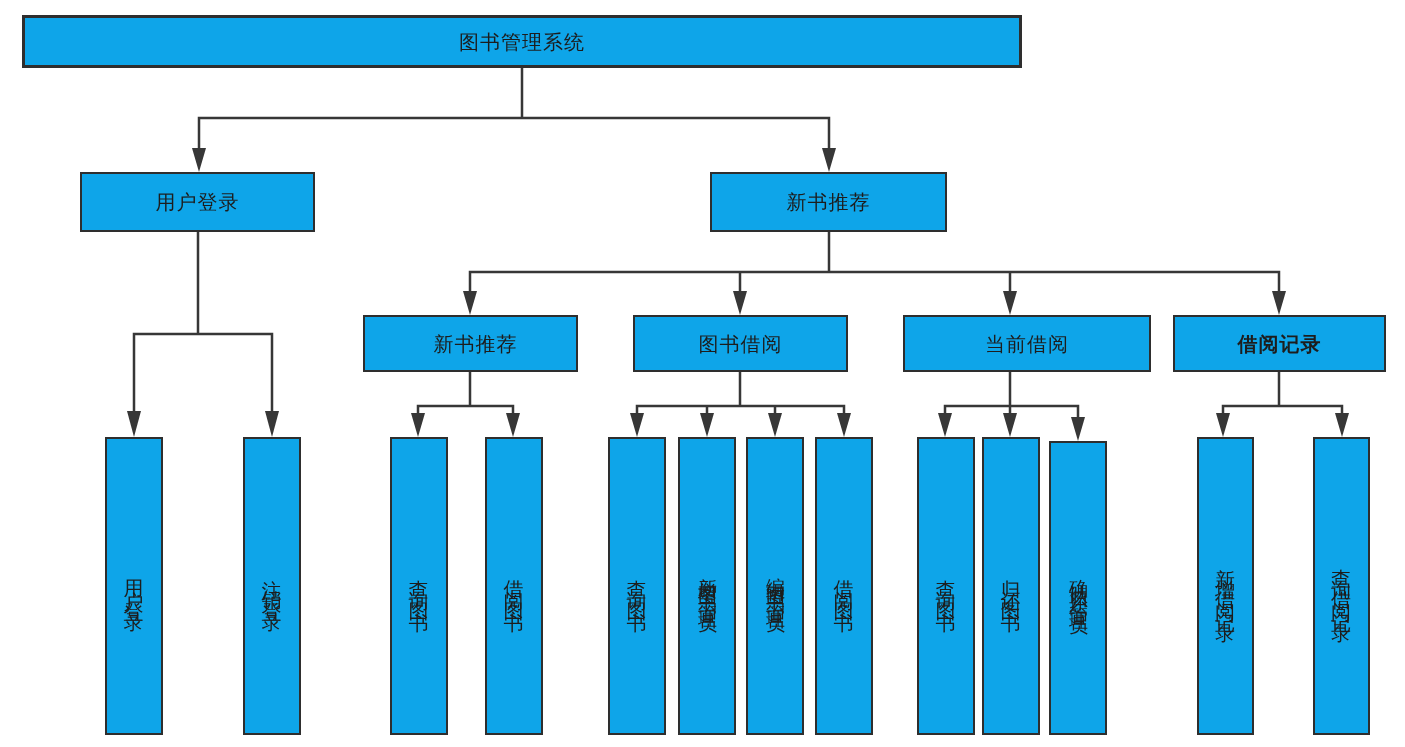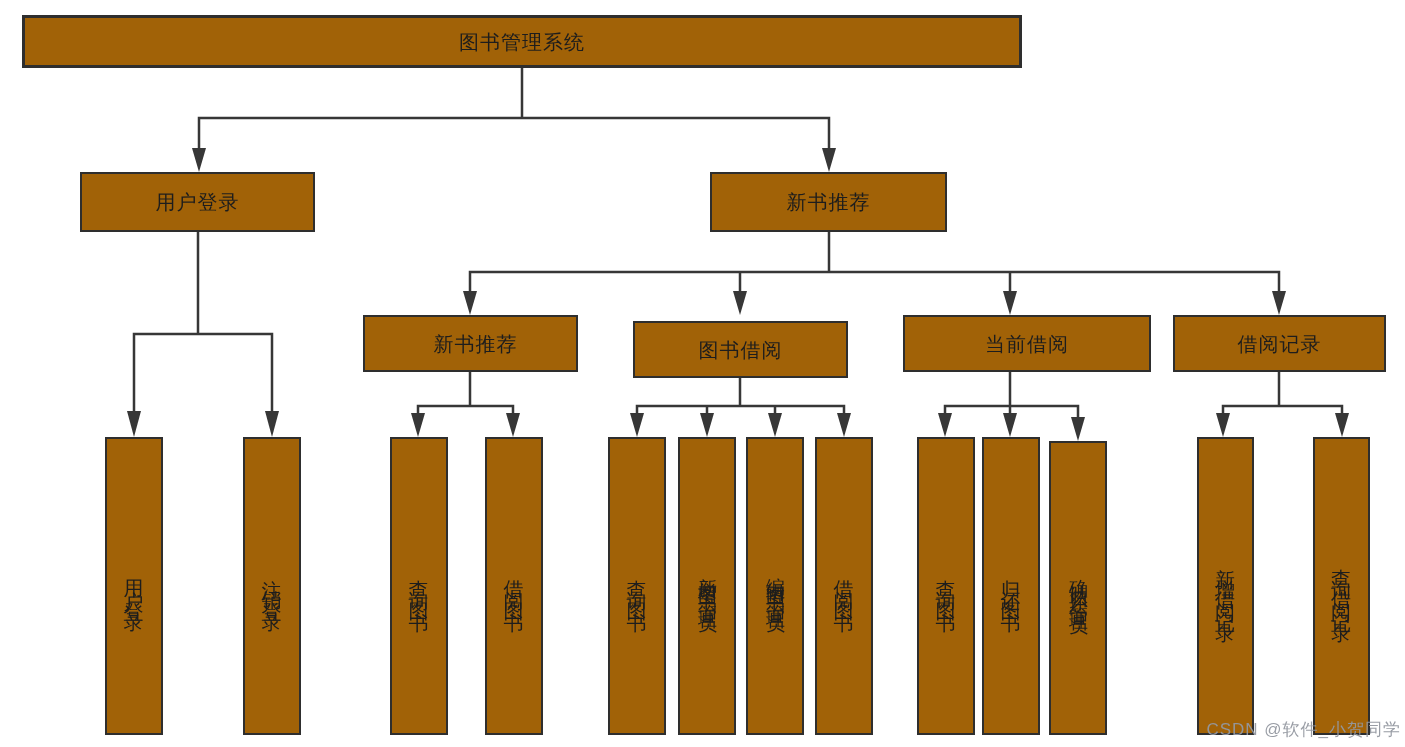--- a/index.html
+++ b/index.html
@@ -8,21 +8,21 @@
     width:1405px;height:747px;
     background:#ffffff;
     font-family:"Liberation Sans","DejaVu Sans",sans-serif;
     overflow:hidden;
   }
   #wires{position:absolute;left:0;top:0;z-index:1;}
   .b{
     position:absolute;
     box-sizing:border-box;
     border:2.5px solid #2e2e2e;
-    background:#a16207;
+    background:#0ea5e9;
     display:flex;align-items:center;justify-content:center;
     text-align:center;
     font-size:20px;color:#1d1d1d;
     z-index:2;
     letter-spacing:1px;
     line-height:1.2;
   }
   .root{border-width:3px;}
   
   .v{
@@ -30,23 +30,23 @@
     text-orientation:mixed;
     letter-spacing:0.55em;
     font-size:20px;
   }
   .vl{letter-spacing:0.28em;font-size:19px;}
   
   #root{left:22px;top:15px;width:1000px;height:53px;}
   #l2a{left:80px;top:172px;width:235px;height:60px;}
   #l2b{left:710px;top:172px;width:237px;height:60px;}
   #l3a{left:363px;top:315px;width:215px;height:57px;padding-left:10px;}
-  #l3b{left:633px;top:315px;width:215px;height:57px;margin-top:6px;}
+  #l3b{left:633px;top:315px;width:215px;height:57px;}
   #l3c{left:903px;top:315px;width:248px;height:57px;}
-  #l3d{left:1173px;top:315px;width:213px;height:57px;}
+  #l3d{left:1173px;top:315px;width:213px;height:57px;font-weight:bold;}
   .leaf{top:437px;height:298px;width:58px;}
   #f1{left:105px;}  #f2{left:243px;}
   #f3{left:390px;}  #f4{left:485px;}
   #f5{left:608px;}  #f6{left:678px;} #f7{left:746px;} #f8{left:815px;}
   #f9{left:917px;}  #f10{left:982px;} #f11{left:1049px;top:441px;height:294px;}
   #f12{left:1197px;width:57px;} #f13{left:1313px;width:57px;}
   #watermark{
     position:absolute;right:4px;bottom:6px;
     font-size:17px;color:rgba(148,152,160,0.95);
     letter-spacing:1px;z-index:5;white-space:nowrap;
@@ -130,14 +130,13 @@
   <div class="b leaf v vl" id="f7">编辑图书（管理员）</div>
   <div class="b leaf v" id="f8">借阅图书</div>
 
   <div class="b leaf v" id="f9">查询图书</div>
   <div class="b leaf v" id="f10">归还图书</div>
   <div class="b leaf v vl" id="f11">确认归还（管理员）</div>
 
   <div class="b leaf v" id="f12">新增借阅记录</div>
   <div class="b leaf v" id="f13">查询借阅记录</div>
 
-  <div id="watermark">CSDN @软件_小贺同学</div>
 </div>
 
 </body></html>

